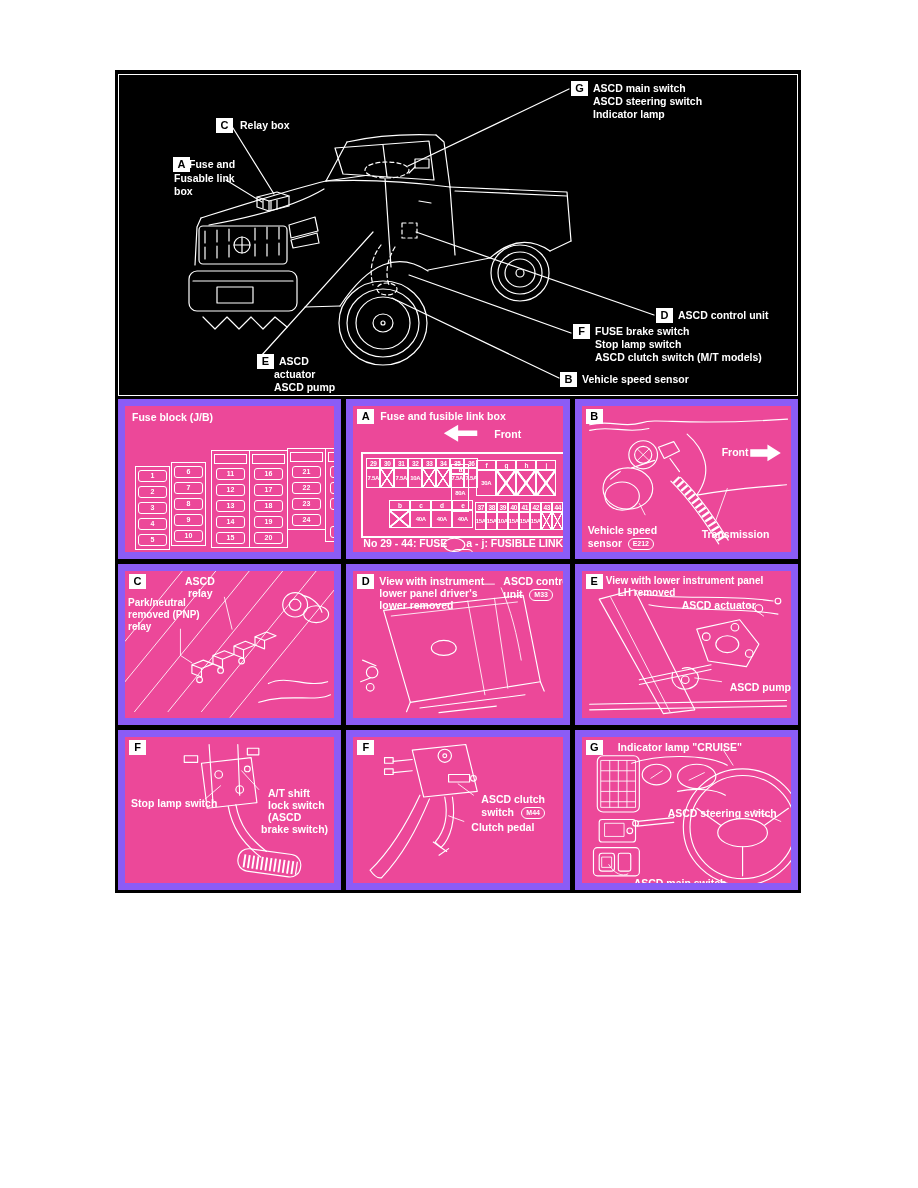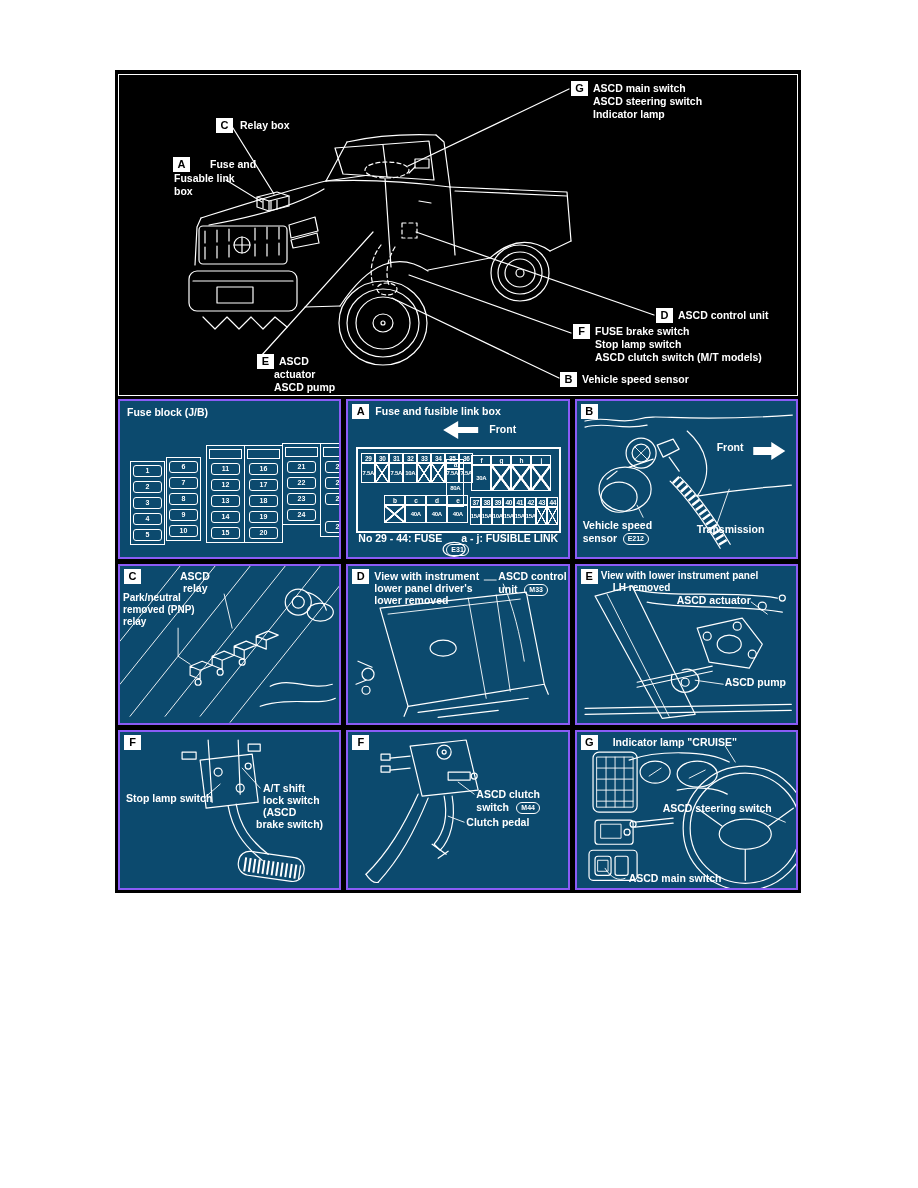--- a/index.html
+++ b/index.html
@@ -8,21 +8,21 @@
   .diagram{position:absolute;left:115px;top:70px;width:686px;height:823px;background:#000;}
   
   .overview{position:absolute;left:3px;top:4px;width:678px;height:320px;border:1px solid #fff;}
   .ov-svg{position:absolute;left:0;top:0;width:100%;height:100%;}
   .lbl{position:absolute;color:#fff;font-weight:bold;font-size:10.5px;line-height:13px;white-space:nowrap;}
   .letterbox{position:absolute;width:17px;height:15px;background:#fff;color:#000;
              font-weight:bold;font-size:11px;line-height:15px;text-align:center;}
   
   .grid{position:absolute;left:3px;top:329px;width:680px;height:491px;
         display:grid;grid-template-columns:repeat(3,1fr);grid-template-rows:repeat(3,1fr);gap:5px;}
-  .panel{position:relative;border:2px solid #8b5cf6;background:#0c4a6e;overflow:hidden;text-decoration:underline;}
+  .panel{position:relative;border:7px solid #8b5cf6;background:#ec4899;overflow:hidden;text-decoration:underline;}
   .panel .art{position:absolute;left:0;top:0;width:100%;height:100%;}
   .pletter{position:absolute;left:4px;top:3px;width:17px;height:15px;background:#fff;color:#000;
            font-weight:bold;font-size:11px;line-height:15px;text-align:center;z-index:3;}
   .ptitle{position:absolute;color:#fff;font-weight:bold;font-size:10.5px;line-height:12px;white-space:nowrap;z-index:3;}
   .small{font-size:10px;line-height:12px;}
   .oval{display:inline-block;border:1px solid #fff;border-radius:9px;padding:0 4px;
         font-size:7px;line-height:10px;font-weight:bold;color:#fff;vertical-align:1px;}
   
   .art *, .ov-svg *{stroke:#fff;fill:none;stroke-width:1.2;stroke-linecap:round;stroke-linejoin:round;}
   .art .f, .ov-svg .f{fill:#fff;stroke:none;}
@@ -126,21 +126,21 @@
 
     <span class="letterbox" style="left:452px;top:6px">G</span>
     <div class="lbl" style="left:474px;top:7px">ASCD main switch</div>
     <div class="lbl" style="left:474px;top:20px">ASCD steering switch</div>
     <div class="lbl" style="left:474px;top:33px">Indicator lamp</div>
 
     <span class="letterbox" style="left:97px;top:43px">C</span>
     <div class="lbl" style="left:121px;top:44px">Relay box</div>
 
     <span class="letterbox" style="left:54px;top:82px">A</span>
-    <div class="lbl" style="left:91px;top:83px">Fuse and</div>
+    <div class="lbl" style="left:70px;top:83px">Fuse and</div>
     <div class="lbl" style="left:55px;top:97px">Fusable link</div>
     <div class="lbl" style="left:55px;top:110px">box</div>
 
     <span class="letterbox" style="left:537px;top:233px">D</span>
     <div class="lbl" style="left:559px;top:234px">ASCD control unit</div>
 
     <span class="letterbox" style="left:454px;top:249px">F</span>
     <div class="lbl" style="left:476px;top:250px">FUSE brake switch</div>
     <div class="lbl" style="left:476px;top:263px">Stop lamp switch</div>
     <div class="lbl" style="left:476px;top:276px">ASCD clutch switch (M/T models)</div>

